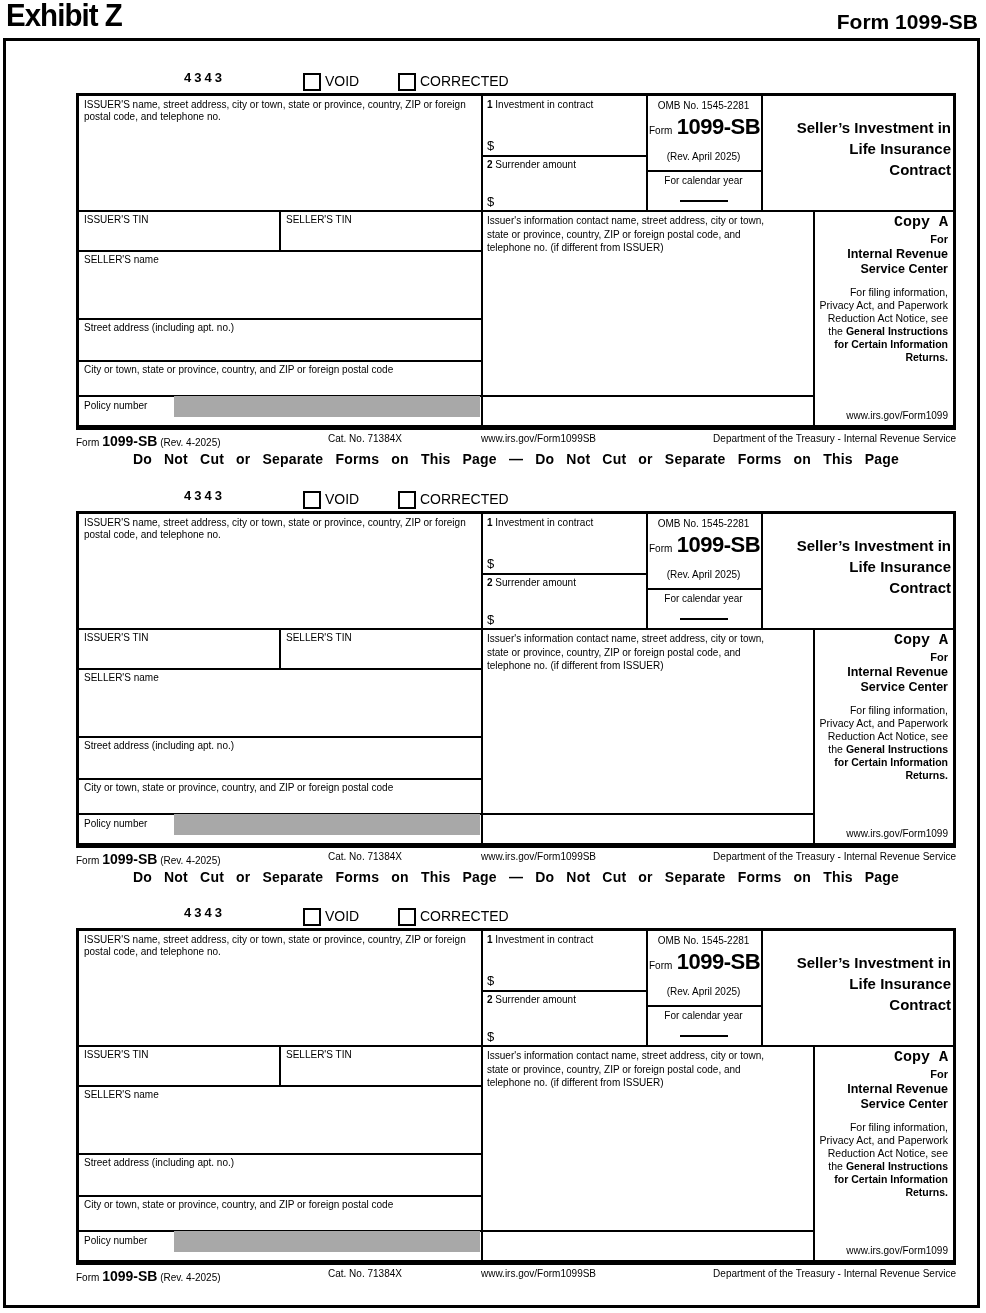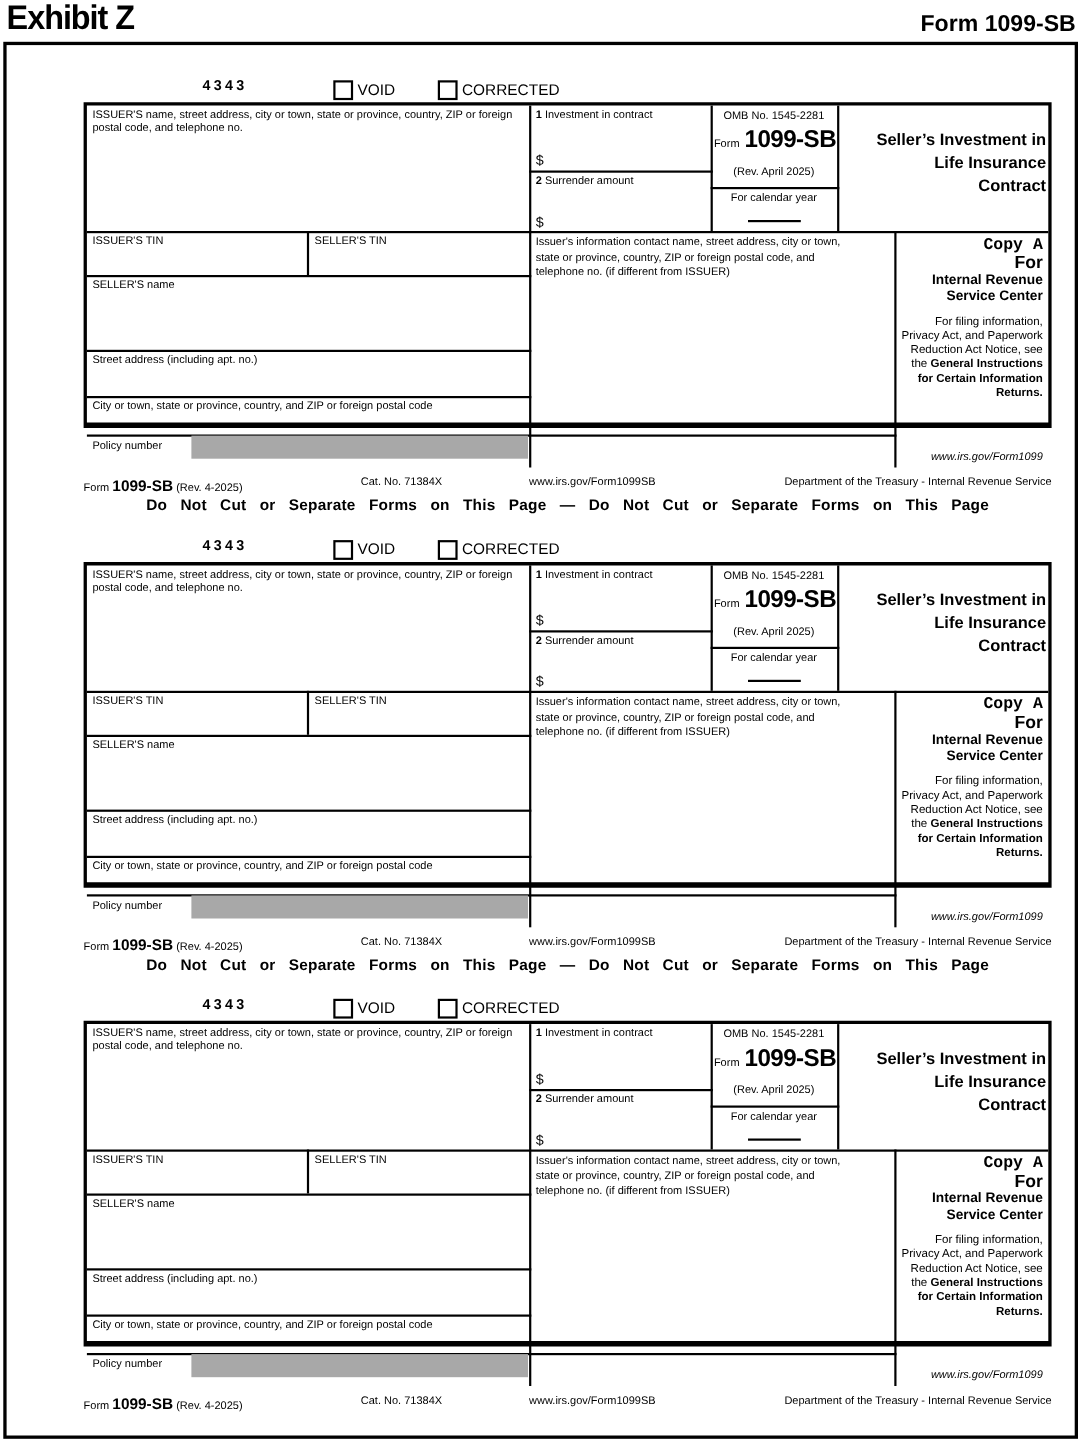--- a/index.html
+++ b/index.html
@@ -11,40 +11,40 @@
   .outer-border{position:absolute;left:3px;top:38px;width:977px;height:1270px;
         border:3px solid #000;box-sizing:border-box;}
   .form-copy{position:absolute;left:76px;width:884px;height:412px;}
   
   .code-row{position:absolute;top:0;left:0;width:880px;height:22px;}
   .form-code{position:absolute;left:108px;top:0;font-family:Liberation Sans, sans-serif;
         font-weight:bold;font-size:13px;letter-spacing:3px;}
   .chk{position:absolute;top:3px;width:14px;height:14px;border:2px solid #000;background:#fff;}
   .chk-label{position:absolute;top:3px;font-size:14px;}
   
-  .tbl{position:absolute;top:23px;left:0;width:880px;height:296px;box-sizing:border-box;
+  .tbl{position:absolute;top:23px;left:0;width:880px;height:337px;box-sizing:border-box;
         border:3px solid #000;border-bottom-width:5px;background:#fff;}
   .hl{position:absolute;height:2px;background:#000;}
   .vl{position:absolute;width:2px;background:#000;}
   .lbl{position:absolute;font-size:10px;line-height:12px;}
   .boxnum{font-weight:bold;}
   .dollar{position:absolute;font-size:13px;}
   .center{text-align:center;}
   .omb-formline{position:absolute;white-space:nowrap;}
   .omb-formline .fw{font-size:10px;}
   .omb-formline .fn{font-size:22px;font-weight:bold;letter-spacing:-.5px;}
   .yr-line{position:absolute;height:2px;background:#000;}
   .main-title{position:absolute;text-align:right;font-weight:bold;font-size:15px;line-height:21px;}
   .copy-cell{position:absolute;text-align:right;box-sizing:border-box;padding:3px 5px 0 2px;}
   .copy-a{font-size:15px;font-weight:bold;line-height:19px;font-family:Liberation Mono, monospace;}
-  .copy-for{font-size:16px;font-weight:bold;line-height:15px;}
+  .copy-for{font-size:11px;font-weight:bold;line-height:15px;}
   .copy-dest{font-size:12.5px;font-weight:bold;line-height:15px;}
   .copy-note{margin-top:9px;font-size:10.5px;line-height:13px;}
   .copy-note .nb{font-weight:bold;}
-  .copy-url{position:absolute;right:5px;bottom:4px;font-size:10px;font-style:italic;}
+  .copy-url{position:absolute;right:5px;bottom:4px;font-size:10px;}
   .policy-shade{position:absolute;}
   
   .form-footer{position:absolute;top:361px;left:0;width:880px;height:20px;font-size:10px;}
   .f-left{position:absolute;left:0;top:2px;white-space:nowrap;}
   .f-left .fn{font-size:14px;font-weight:bold;}
   .f-cat{position:absolute;left:252px;top:2px;}
   .f-url{position:absolute;left:405px;top:2px;}
   .f-dept{position:absolute;right:0;top:2px;}
   .do-not-cut{position:absolute;top:381px;left:0;width:880px;text-align:center;
         font-size:14px;font-weight:bold;word-spacing:8px;letter-spacing:.2px;}

